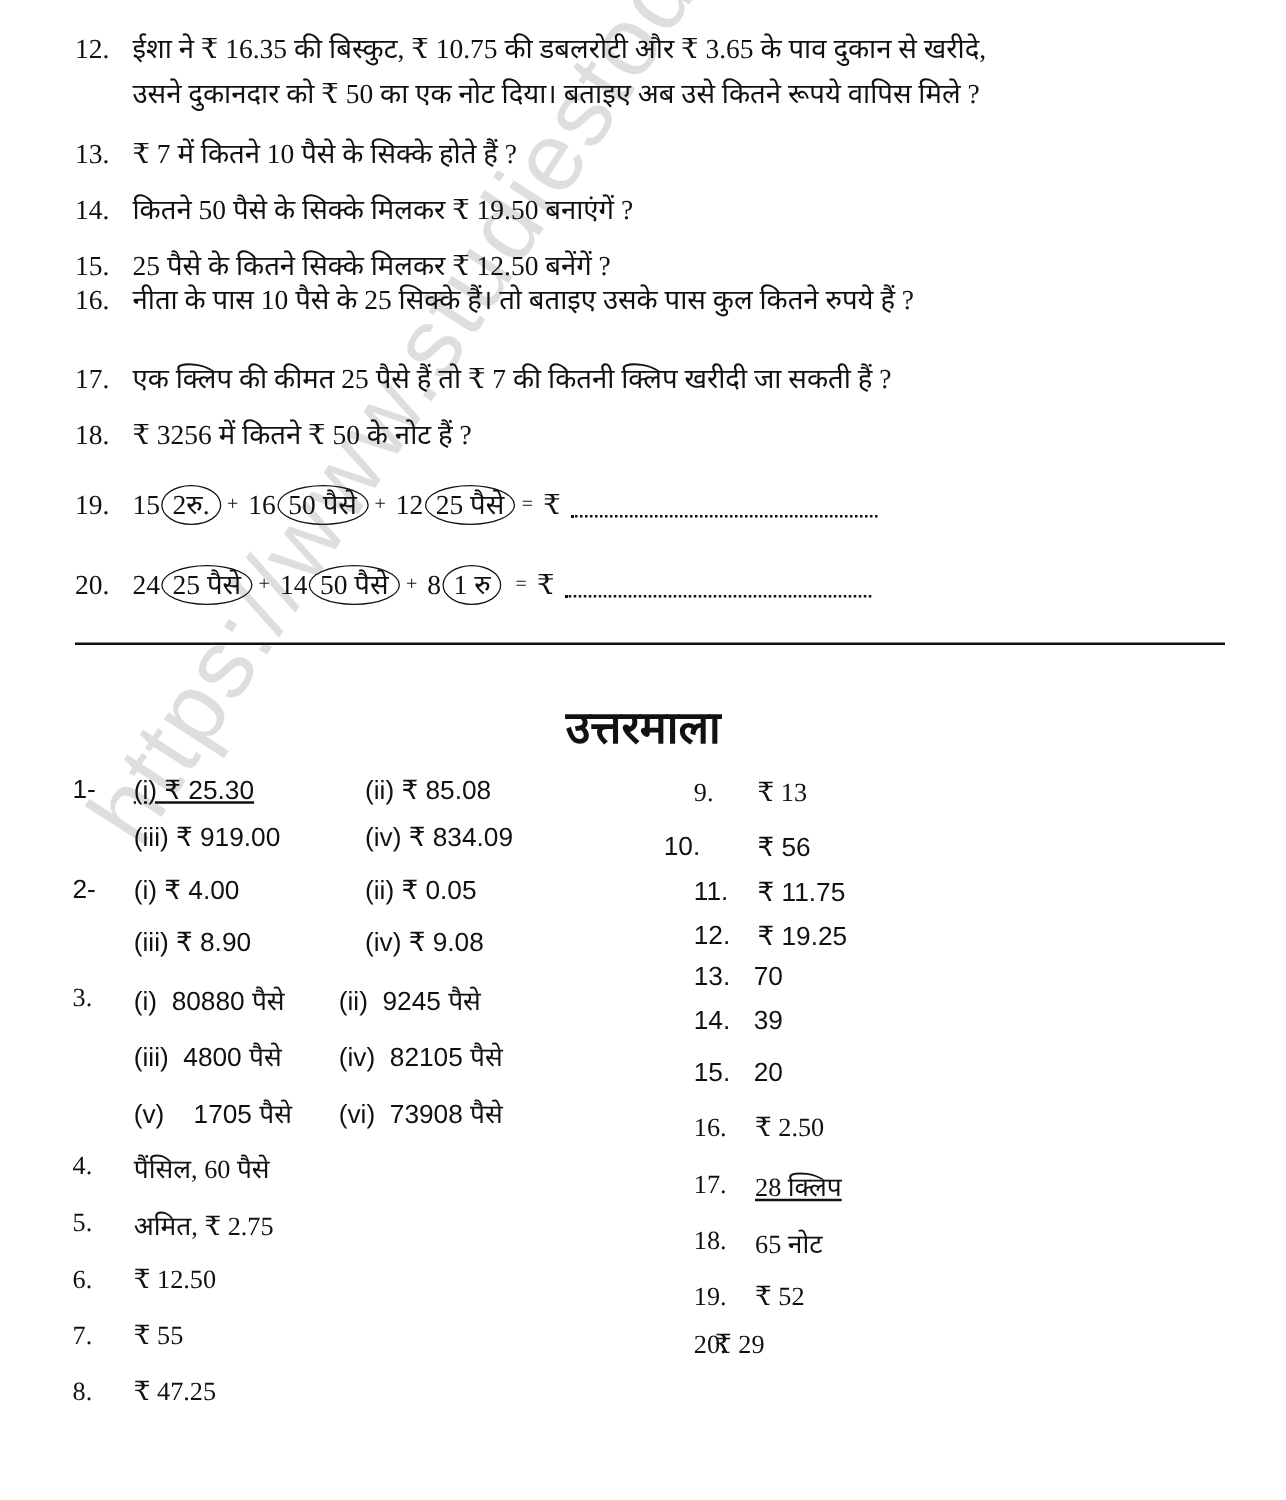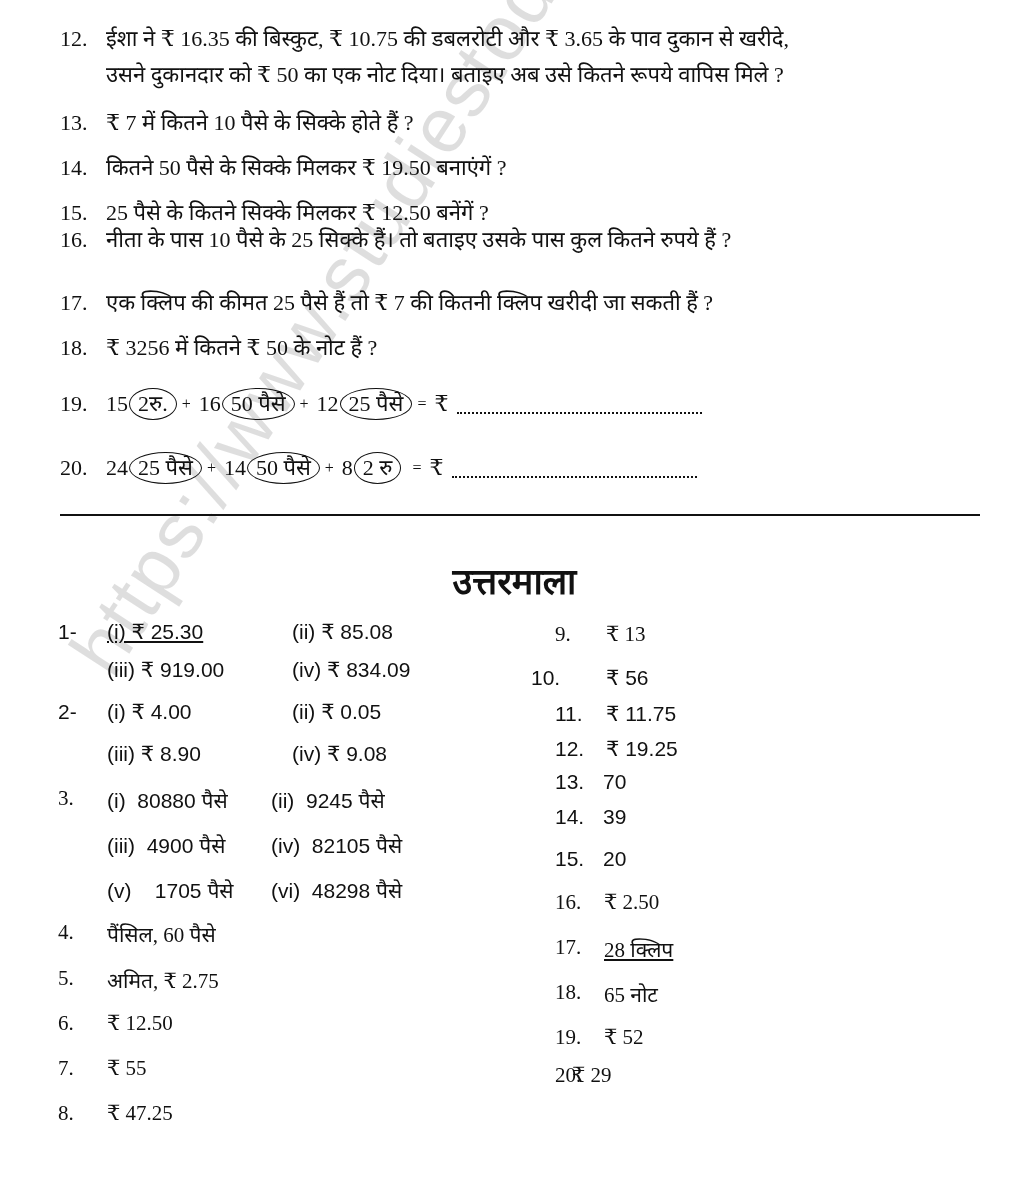--- a/index.html
+++ b/index.html
@@ -71,21 +71,21 @@
 
 <div class="eq serif" style="top:452px;">
   <span class="num">20.</span>
   <span>24</span>
   <span class="coin">25 पैसे</span>
   <span class="op">+</span>
   <span>14</span>
   <span class="coin">50 पैसे</span>
   <span class="op">+</span>
   <span>8</span>
-  <span class="coin">2 रु</span>
+  <span class="coin">1 रु</span>
   <span class="op" style="margin-left:8px;">=</span>
   <span>₹</span>
   <span class="dots"></span>
 </div>
 
 <div class="divider"></div>
 
 <div class="ans-title sans">उत्तरमाला</div>
 
 <div class="a sans" style="top:620px;left:0;">
@@ -99,24 +99,24 @@
   <span class="ln" style="left:58px;">2-</span>
   <span class="ln" style="left:107px;">(i) ₹ 4.00</span>
   <span class="ln" style="left:292px;">(ii) ₹ 0.05</span>
   <span class="ln" style="left:107px;top:42px;">(iii) ₹ 8.90</span>
   <span class="ln" style="left:292px;top:42px;">(iv) ₹ 9.08</span>
 </div>
 <div class="a serif" style="top:786px;left:0;">
   <span class="ln" style="left:58px;">3.</span>
   <span class="ln sans" style="left:107px;white-space:pre;">(i)  80880 पैसे</span>
   <span class="ln sans" style="left:271px;white-space:pre;">(ii)  9245 पैसे</span>
-  <span class="ln sans" style="left:107px;top:45px;white-space:pre;">(iii)  4900 पैसे</span>
+  <span class="ln sans" style="left:107px;top:45px;white-space:pre;">(iii)  4800 पैसे</span>
   <span class="ln sans" style="left:271px;top:45px;white-space:pre;">(iv)  82105 पैसे</span>
   <span class="ln sans" style="left:107px;top:90px;white-space:pre;">(v)    1705 पैसे</span>
-  <span class="ln sans" style="left:271px;top:90px;white-space:pre;">(vi)  48298 पैसे</span>
+  <span class="ln sans" style="left:271px;top:90px;white-space:pre;">(vi)  73908 पैसे</span>
 </div>
 <div class="a serif" style="top:920px;left:0;">
   <span class="ln" style="left:58px;">4.</span>
   <span class="ln" style="left:107px;">पैंसिल, 60 पैसे</span>
 </div>
 <div class="a serif" style="top:966px;left:0;">
   <span class="ln" style="left:58px;">5.</span>
   <span class="ln" style="left:107px;">अमित, ₹ 2.75</span>
 </div>
 <div class="a serif" style="top:1011px;left:0;">

